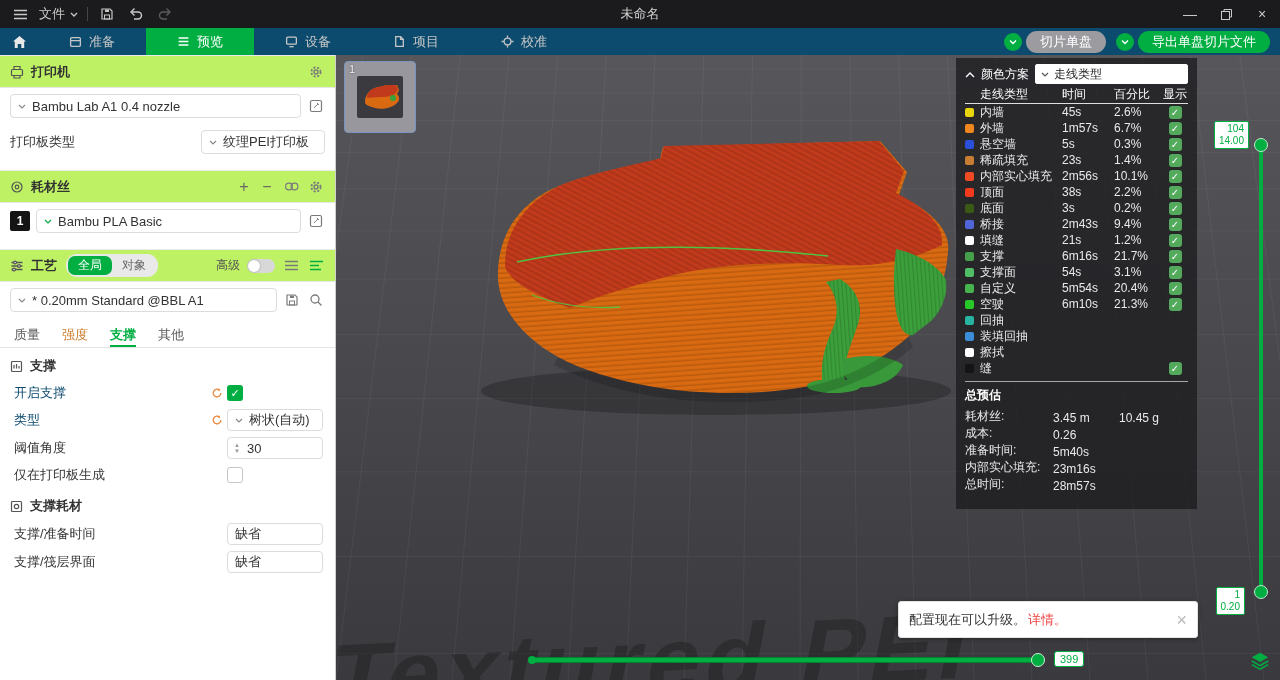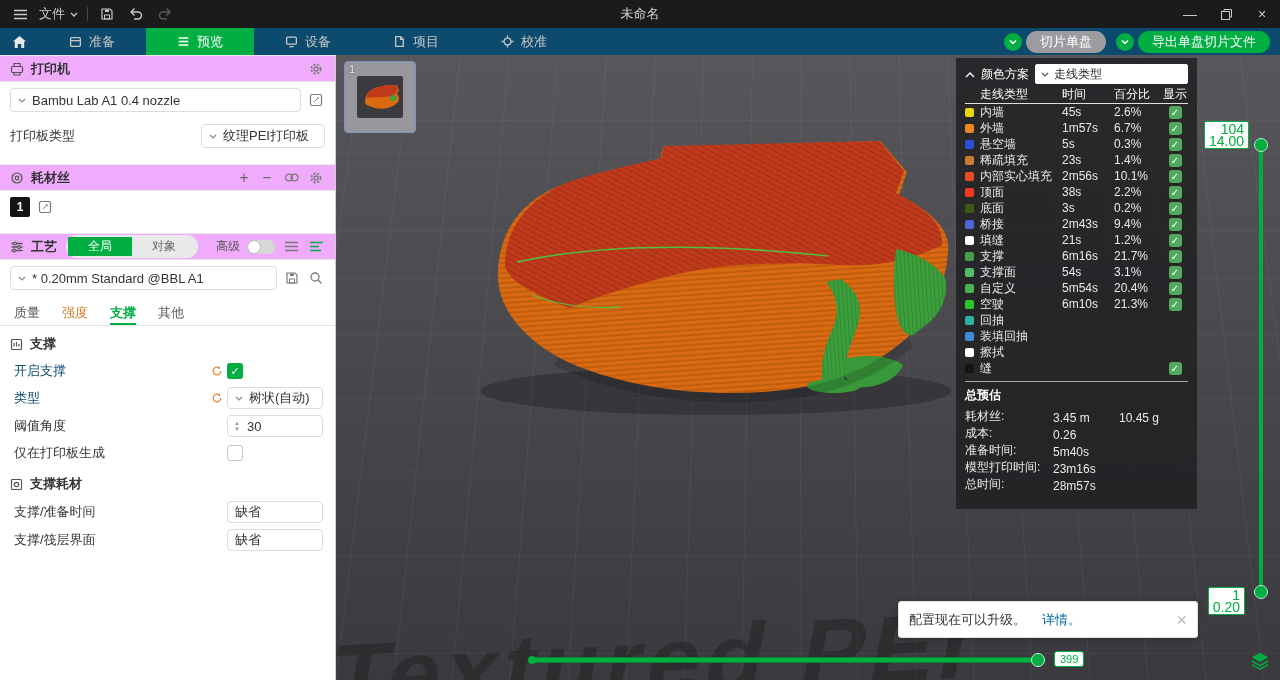--- a/index.html
+++ b/index.html
@@ -28,35 +28,35 @@
 .drop-circle{width:18px;height:18px;border-radius:50%;background:#00AE42;display:flex;align-items:center;justify-content:center}
 .pill{height:22px;border:none;border-radius:11px;font-size:13px;padding:0 14px;color:#fff;font-family:inherit;white-space:nowrap}
 .pill.gray{background:#9c9ca0}
 .pill.green{background:#00AE42}
 
 
 .main{flex:1;display:flex;min-height:0}
 
 
 .sidebar{flex:0 0 336px;width:336px;background:#fff;border-right:1px solid #cfcfcf;font-size:13px;color:#333;overflow:hidden}
-.sec-h{height:27px;background:#f0abfc;border-top:1px solid #eaeaea;border-bottom:1px solid #e6e6e6;display:flex;align-items:center;padding:0 10px;gap:7px}
+.sec-h{height:33px;background:#bef264;border-top:1px solid #eaeaea;border-bottom:1px solid #e6e6e6;display:flex;align-items:center;padding:0 10px;gap:7px}
 .sec-t{font-weight:bold}
 .mt{margin-top:10px}
 .sp{flex:1}
 .icn{width:18px;height:18px;display:flex;align-items:center;justify-content:center;color:#7a7a7a;font-size:14px}
 .txticn{color:#666;font-size:16px;width:16px;text-align:center;line-height:16px}
 .row{display:flex;align-items:center;gap:6px}
 .pad{padding:6px 10px}
 .combo{height:24px;border:1px solid #dcdcdc;border-radius:4px;background:#fff;display:flex;align-items:center;gap:6px;padding:0 7px;font-size:13px;color:#333;flex:1;white-space:nowrap;overflow:hidden}
 .combo.w124{flex:0 0 124px}
 .combo.small{flex:0 0 96px;height:22px}
 .lbl{font-size:13px}
 .slot{width:20px;height:20px;background:#141414;color:#fff;font-size:12px;font-weight:bold;display:flex;align-items:center;justify-content:center;border-radius:2px}
 .pill-toggle{display:flex;background:#e9e9e9;border-radius:11px;padding:2px;margin-left:2px}
-.pt-seg{padding:1px 20px;font-size:12px;border-radius:1px;color:#666}
+.pt-seg{padding:1px 10px;font-size:12px;border-radius:7px;color:#666}
 .pt-seg.on{background:#00AE42;color:#fff}
 .adv{font-size:12px;color:#555}
 .switch{width:28px;height:14px;background:#d8d8d8;border-radius:7px;position:relative}
 .switch::after{content:"";position:absolute;left:1px;top:1px;width:12px;height:12px;background:#fff;border-radius:50%;box-shadow:0 0 2px rgba(0,0,0,.35)}
 .ptabs{display:flex;gap:22px;padding:8px 14px 0;border-bottom:1px solid #e4e4e4;height:30px}
 .ptab{font-size:13px;color:#5a5a5a;padding-bottom:7px}
 .ptab.modified{color:#CB7B2B}
 .ptab.active{color:#00AE42;border-bottom:2px solid #00AE42;font-weight:bold}
 .grp-h{display:flex;align-items:center;gap:7px;padding:9px 10px 5px;font-weight:bold}
 .prow{display:flex;align-items:center;padding:3px 10px 3px 14px;min-height:26px}
@@ -100,26 +100,26 @@
 .lt-title{font-weight:bold;margin-bottom:4px;color:#fff}
 .lt-row{display:flex;height:17px;align-items:flex-end}
 .lt-row .k{width:88px;white-space:nowrap}
 .lt-row .v{width:58px}
 .lt-row .v2{margin-left:8px}
 
 .vtrack{position:absolute;right:17px;top:90px;width:4px;height:447px;background:#00AE42;border-radius:2px;z-index:3}
 .vhandle{position:absolute;left:-5px;width:14px;height:14px;background:#00AE42;border:1px solid #bfe8cd;border-radius:50%}
 .vhandle.top{top:-7px}
 .vhandle.bot{bottom:-7px}
-.vbadge{position:absolute;background:#fff;border:1px solid #00AE42;color:#00AE42;font-size:14px;line-height:12px;padding:1px 4px;border-radius:2px;text-align:right;z-index:3}
+.vbadge{position:absolute;background:#fff;border:1px solid #00AE42;color:#00AE42;font-size:10px;line-height:12px;padding:1px 4px;border-radius:2px;text-align:right;z-index:3}
 .vbadge.top{right:31px;top:66px}
 .vbadge.bot{right:35px;top:532px}
 
 .notif{position:absolute;left:562px;top:546px;width:300px;height:37px;background:#fff;border:1px solid #e3e3e3;border-radius:3px;box-shadow:0 1px 5px rgba(0,0,0,.35);display:flex;align-items:center;padding:0 10px;font-size:13px;color:#333;z-index:3}
-.nlink{color:#0369a1;margin-left:16px;cursor:pointer}
+.nlink{color:#ef4444;margin-left:2px;cursor:pointer}
 .nclose{margin-left:auto;color:#b9b9b9;font-size:18px;line-height:18px}
 
 .hslider{position:absolute;left:194px;top:598px;width:512px;height:14px;z-index:3}
 .htrack{position:absolute;left:0;right:0;top:4px;height:6px;background:#00AE42;border-radius:3px;box-shadow:inset 0 0 0 1px rgba(0,0,0,.25)}
 .hhandle{position:absolute;right:-3px;top:0;width:14px;height:14px;background:#00AE42;border:1px solid #cfefd9;border-radius:50%}
 .hhandle.left{left:-2px;right:auto;top:3px;width:8px;height:8px;border:none}
 .hbadge{position:absolute;left:718px;top:596px;background:#fff;border:1px solid #00AE42;color:#00AE42;font-size:11px;padding:1px 5px;border-radius:3px;z-index:3}
 .layersbtn{position:absolute;right:8px;top:594px;width:24px;height:24px;display:flex;align-items:center;justify-content:center;z-index:3}
 </style>
 </head>
@@ -317,20 +317,26 @@
           <svg width="14" height="14" viewBox="0 0 14 14">
               <g stroke="#7a7a7a" fill="none">
                 <circle cx="7" cy="7" r="2" stroke-width="1.4"></circle>
                 <circle cx="7" cy="7" r="4.6" stroke-width="1.8" stroke-dasharray="2.1 1.6"></circle>
               </g>
             </svg>
         </span>
       </div>
       <div class="row pad">
         <span class="slot">1</span>
+        <div class="combo">
+          <svg width="8" height="5" viewBox="0 0 8 5">
+              <path d="M1 1l3 3 3-3" stroke="#00AE42" fill="none" stroke-width="1.2"></path>
+            </svg>
+          <span>Bambu PLA Basic</span>
+        </div>
         <span class="icn">
           <svg width="14" height="14" viewBox="0 0 14 14">
               <g stroke="#7a7a7a" fill="none" stroke-width="1.2">
                 <rect x="1.5" y="1.5" width="11" height="11" rx="1.5"></rect>
                 <path d="M4.5 9.5l5-5M8.2 3.2l2.6 2.6" transform="scale(0.8) translate(1.7 1.7)"></path>
               </g>
             </svg>
         </span>
       </div>
 
@@ -743,21 +749,21 @@
           </div>
           <div class="lt-row">
             <span class="k">成本:</span>
             <span class="v">0.26</span>
           </div>
           <div class="lt-row">
             <span class="k">准备时间:</span>
             <span class="v">5m40s</span>
           </div>
           <div class="lt-row">
-            <span class="k">模型打印时间:</span>
+            <span class="k">内部实心填充:</span>
             <span class="v">23m16s</span>
           </div>
           <div class="lt-row">
             <span class="k">总时间:</span>
             <span class="v">28m57s</span>
           </div>
         </div>
       </div>
 
       <div class="vbadge top">

